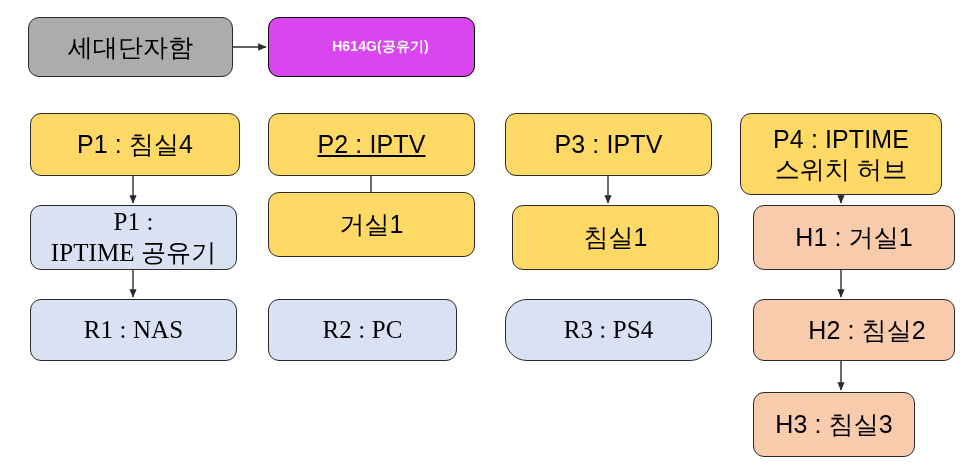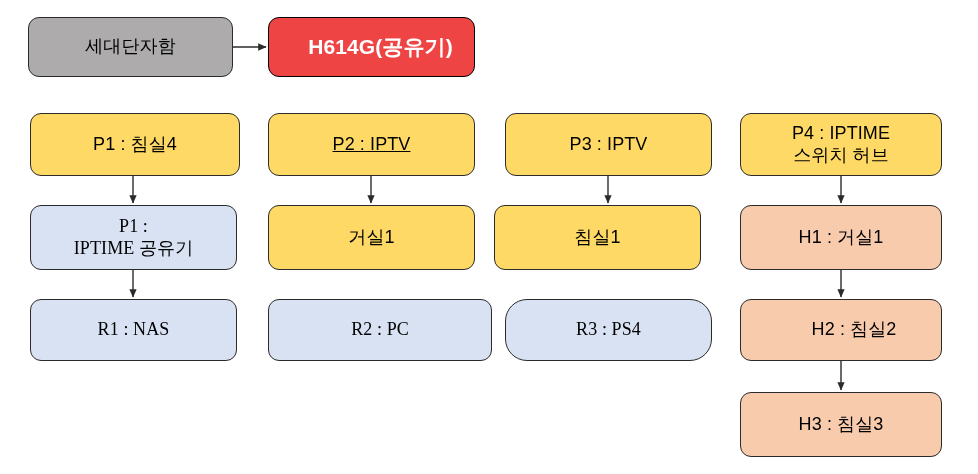--- a/index.html
+++ b/index.html
@@ -26,32 +26,32 @@
   .node {
     position: absolute;
     box-sizing: border-box;
     border: 1.2px solid #2b2b2b;
     border-radius: 11px;
     display: flex;
     align-items: center;
     justify-content: center;
     text-align: center;
     color: #000000;
-    font-size: 18px;
+    font-size: 25px;
     line-height: 1.22;
     letter-spacing: 0.1px;
     white-space: pre-line;
     padding: 2px 6px;
   }
 
   .node.gray   { background: #adabab; }
-  .node.black  { background: #ef4444; color: #ffffff; font-weight: bold; font-size: 21px; border-color: #000000; padding-left: 24px; }
+  .node.black  { background: #d946ef; color: #ffffff; font-weight: bold; font-size: 14px; border-color: #000000; padding-left: 24px; }
   .node.yellow { background: #ffd966; }
   .node.blue   { background: #d9e2f3; font-family: Liberation Serif, serif; }
-  .node.peach  { background: #f8cbad; }
+  .node.peach  { background: #f8cbad; margin-left: 13px; }
 
   .edge-layer {
     position: absolute;
     left: 0;
     top: 0;
     width: 978px;
     height: 474px;
     pointer-events: none;
   }
 </style>
@@ -77,24 +77,24 @@
       </g>
   </svg>
   <div id="node-layer">
       <div class="node gray" style="left: 28px; top: 17px; width: 205px; height: 60px;">세대단자함</div>
       <div class="node black" style="left: 268px; top: 17px; width: 207px; height: 60px;">H614G(공유기)</div>
       <div class="node yellow" style="left: 30px; top: 113px; width: 210px; height: 63px;">P1 : 침실4</div>
       <div class="node blue" style="left: 30px; top: 205px; width: 207px; height: 65px;">P1 :
 IPTIME 공유기</div>
       <div class="node blue" style="left: 30px; top: 299px; width: 207px; height: 62px;">R1 : NAS</div>
       <div class="node yellow" style="left: 268px; top: 113px; width: 207px; height: 63px; text-decoration: underline;">P2 : IPTV</div>
-      <div class="node yellow" style="left: 268px; top: 205px; width: 207px; height: 65px;">거실1</div>
-      <div class="node blue" style="left: 268px; top: 299px; width: 224px; height: 62px;">R2 : PC</div>
+      <div class="node yellow" style="left: 268px; top: 192px; width: 207px; height: 65px;">거실1</div>
+      <div class="node blue" style="left: 268px; top: 299px; width: 189px; height: 62px;">R2 : PC</div>
       <div class="node yellow" style="left: 505px; top: 113px; width: 207px; height: 63px;">P3 : IPTV</div>
-      <div class="node yellow" style="left: 494px; top: 205px; width: 207px; height: 65px;">침실1</div>
+      <div class="node yellow" style="left: 512px; top: 205px; width: 207px; height: 65px;">침실1</div>
       <div class="node blue" style="left: 505px; top: 299px; width: 207px; height: 62px; border-radius: 22px;">R3 : PS4</div>
-      <div class="node yellow" style="left: 740px; top: 113px; width: 202px; height: 63px;">P4 : IPTIME
+      <div class="node yellow" style="left: 740px; top: 113px; width: 202px; height: 82px;">P4 : IPTIME
 스위치 허브</div>
       <div class="node peach" style="left: 740px; top: 205px; width: 202px; height: 65px;">H1 : 거실1</div>
       <div class="node peach" style="left: 740px; top: 299px; width: 202px; height: 62px; padding-left: 32px;">H2 : 침실2</div>
-      <div class="node peach" style="left: 740px; top: 392px; width: 202px; height: 65px;">H3 : 침실3</div>
+      <div class="node peach" style="left: 740px; top: 392px; width: 162px; height: 65px;">H3 : 침실3</div>
     </div>
 </div>
 
 </body></html>

